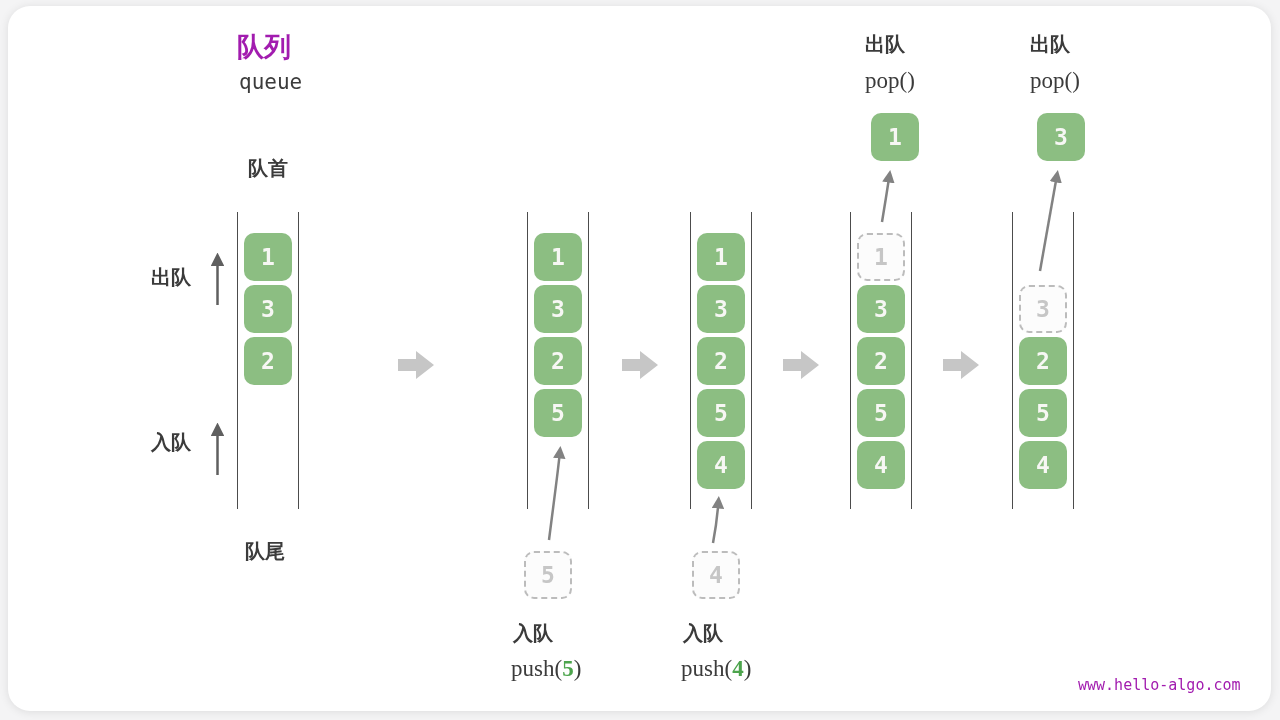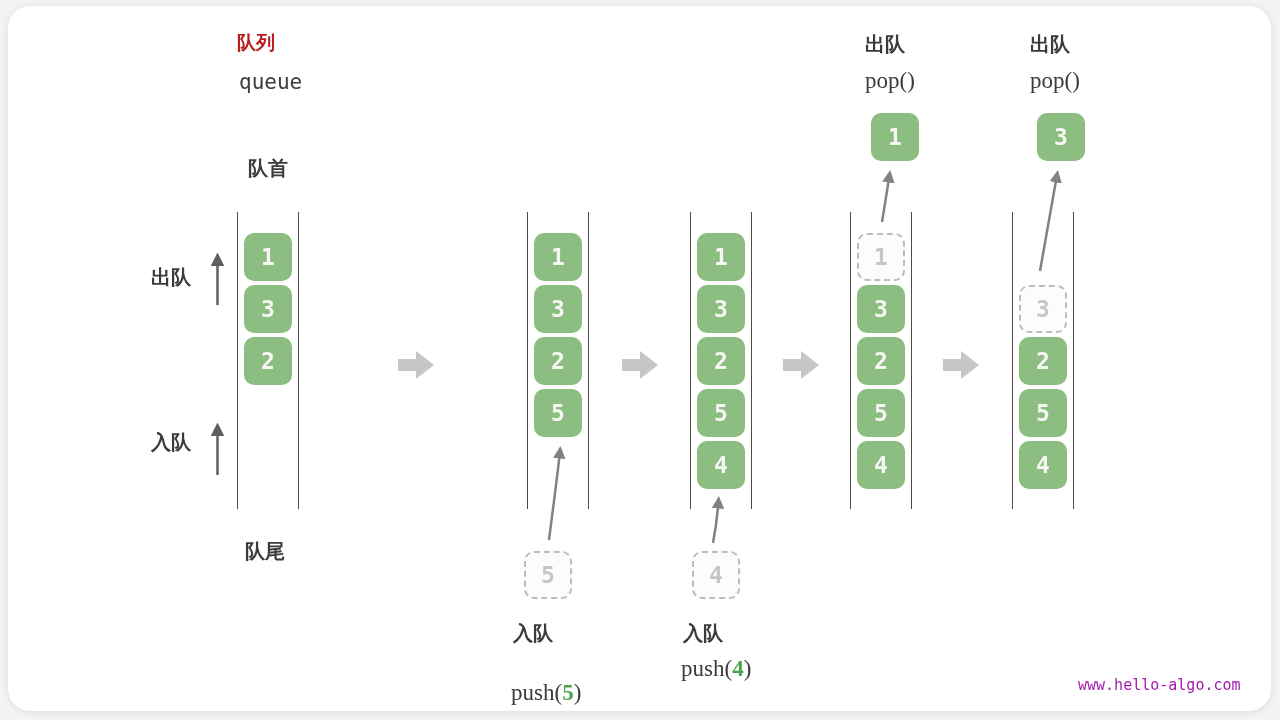--- a/index.html
+++ b/index.html
@@ -20,23 +20,23 @@
     box-shadow: 0 1px 10px rgba(0,0,0,0.10);
   }
   .stage {
     position: absolute;
     left: 0; top: 0;
     width: 1280px; height: 720px;
   }
   .title-zh {
     position: absolute;
     left: 237px; top: 33px;
-    font-size: 19px;
-    font-weight: bold;
-    color: #b91c1c;
+    font-size: 27px;
+    font-weight: bold;
+    color: #a21caf;
     line-height: 1.1;
   }
   .title-en {
     position: absolute;
     left: 239px; top: 71px;
     font-family: "DejaVu Sans Mono", monospace;
     font-size: 21px;
     color: #3B3B3B;
     line-height: 1.1;
     text-align: center;
@@ -154,21 +154,21 @@
       <div class="qbox in-col dashed" style="top: 73px;">3</div>
       <div class="qbox in-col solid" style="top: 125px;">2</div>
       <div class="qbox in-col solid" style="top: 177px;">5</div>
       <div class="qbox in-col solid" style="top: 229px;">4</div>
     </div>
 
   <div class="qbox dashed" style="left:524px; top:551px;">5</div>
   <div class="qbox dashed" style="left:692px; top:551px;">4</div>
 
   <div class="cn-label" style="left:513px; top:622px;">入队</div>
-  <div class="code" style="left:511px; top:656px;margin-top:24px;"><span>push(</span><span class="green-arg">5</span><span>)</span></div>
+  <div class="code" style="left:511px; top:656px;"><span>push(</span><span class="green-arg">5</span><span>)</span></div>
 
   <div class="cn-label" style="left:683px; top:622px;">入队</div>
   <div class="code" style="left:681px; top:656px;"><span>push(</span><span class="green-arg">4</span><span>)</span></div>
 
   <div class="cn-label" style="left:865px; top:33px;">出队</div>
   <div class="code" style="left:865px; top:68px;">pop()</div>
   <div class="qbox solid" style="left:871px; top:113px;">1</div>
 
   <div class="cn-label" style="left:1030px; top:33px;">出队</div>
   <div class="code" style="left:1030px; top:68px;">pop()</div>

